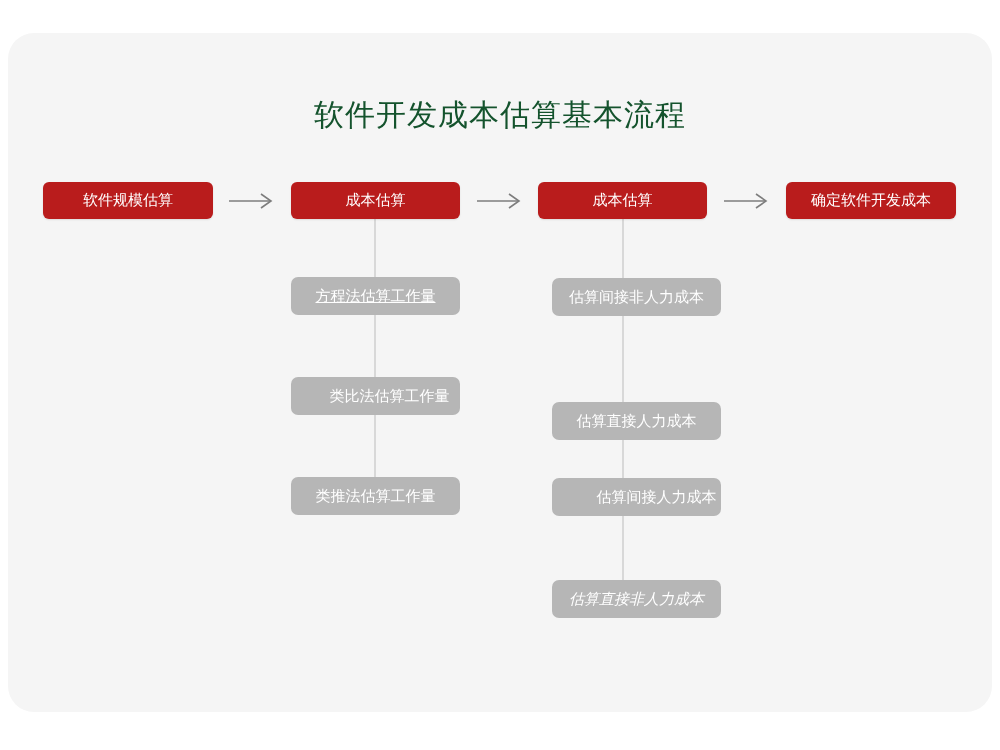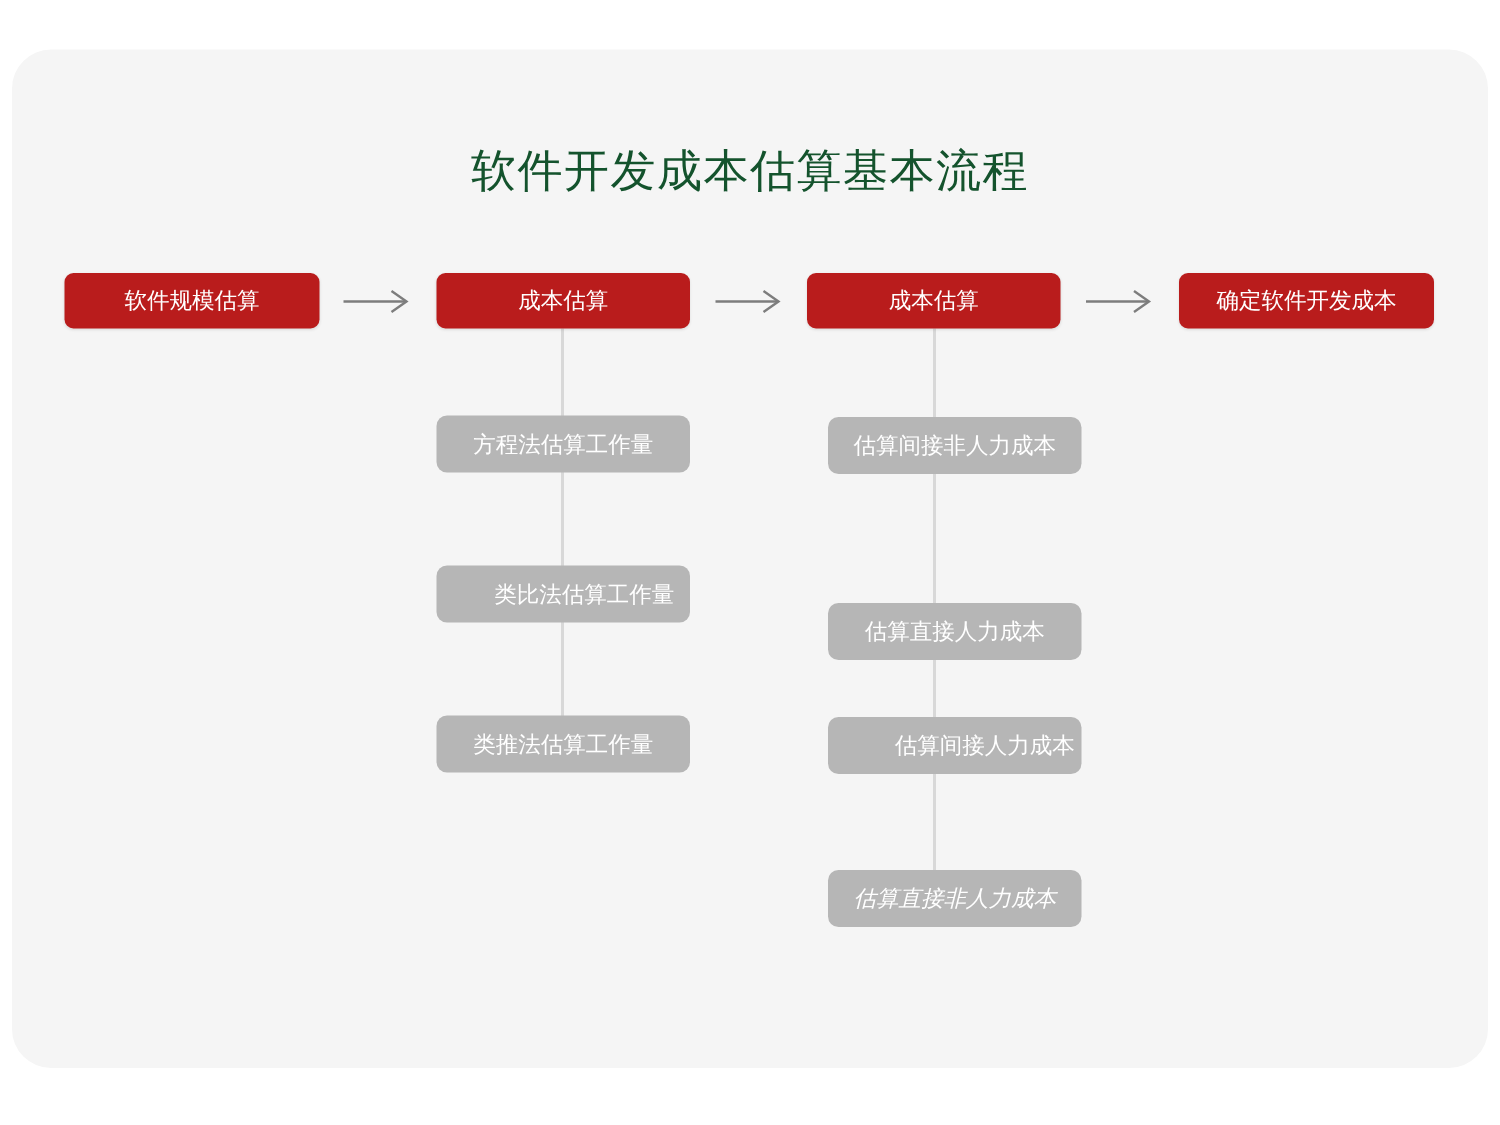--- a/index.html
+++ b/index.html
@@ -73,21 +73,21 @@
   }
 
   
   .p0 { left: 43px;  top: 182px; width: 170px; }
   .p1 { left: 291px; top: 182px; width: 169px; }
   .p2 { left: 538px; top: 182px; width: 169px; }
   .p3 { left: 786px; top: 182px; width: 170px; }
 
   
   .c2 { left: 291px; width: 169px; }
-  .c2-0 { top: 277px; }
+  .c2-0 { top: 277px; text-decoration: underline; }
   .c2-1 { top: 377px; padding-left: 28px; }
   .c2-2 { top: 477px; }
 
   
   .c3 { left: 552px; width: 169px; }
   .c3-0 { top: 278px; }
   .c3-1 { top: 378px; margin-top: 24px; }
   .c3-2 { top: 478px; padding-left: 40px; }
   .c3-3 { top: 580px; font-style: italic; }
 

